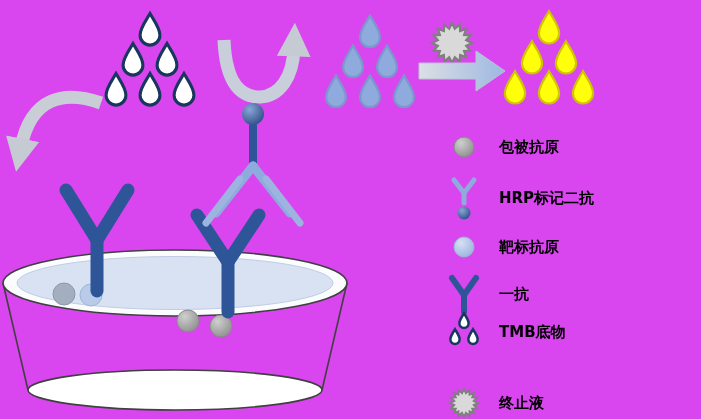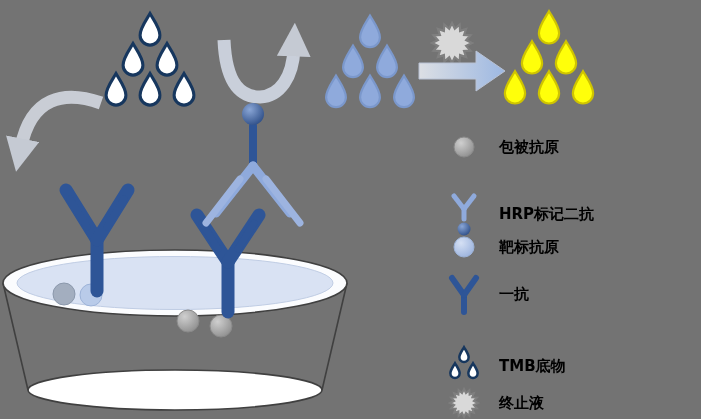--- a/index.html
+++ b/index.html
@@ -1,17 +1,17 @@
 <!DOCTYPE html>
 <html><head>
 <meta charset="utf-8">
 <style>
   html,body{margin:0;padding:0;background:#fff;}
   .canvas{
-    position:relative;width:701px;height:419px;background:#737373;overflow:hidden;
+    position:relative;width:701px;height:419px;background:#d946ef;overflow:hidden;
     font-family:"DejaVu Sans","Liberation Sans",sans-serif;
   }
   .main-svg{position:absolute;left:0;top:0;}
   .legend{position:absolute;left:0;top:0;width:701px;height:419px;pointer-events:none;}
   .lrow{position:absolute;left:441px;display:flex;align-items:center;gap:12px;}
   .licon{width:46px;display:flex;justify-content:center;align-items:center;}
   .llabel{font-weight:bold;font-size:15px;color:#000;white-space:nowrap;}
 </style>
 </head>
 <body>
@@ -125,21 +125,21 @@
 
     <div class="lrow" style="top:128px;height:38px">
       <span class="licon">
         <svg width="44" height="38">
             <circle cx="22" cy="19" r="10" fill="url(#grayGrad)" stroke="#8a8a8a"></circle>
           </svg>
       </span>
       <span class="llabel">包被抗原</span>
     </div>
 
-    <div class="lrow" style="top:188px;height:52px">
+    <div class="lrow" style="top:172px;height:52px">
       <span class="licon">
         <svg width="44" height="52">
           <g stroke="#8faadc" fill="none" stroke-linecap="round">
             <path d="M22,20 L22,31" stroke-width="5"></path>
             <path d="M22,21 L12,8" stroke-width="5"></path>
             <path d="M22,21 L32,8" stroke-width="5"></path>
           </g>
           <circle cx="22" cy="41" r="6.5" fill="url(#gradBall)"></circle>
         </svg>
       </span>
@@ -161,21 +161,21 @@
           <g stroke="#2e5597" fill="none" stroke-linecap="round">
             <path d="M22,26 L22,44" stroke-width="6"></path>
             <path d="M22,27 L10,10" stroke-width="6"></path>
             <path d="M22,27 L34,10" stroke-width="6"></path>
           </g>
         </svg>
       </span>
       <span class="llabel">一抗</span>
     </div>
 
-    <div class="lrow" style="top:340px;height:52px">
+    <div class="lrow" style="top:306px;height:52px">
       <span class="licon">
         <svg width="44" height="52">
           <g fill="#ffffff" stroke="#17375e" stroke-width="6">
             <use href="#droplet" transform="translate(22,14) scale(0.42)"></use>
             <use href="#droplet" transform="translate(13,30) scale(0.42)"></use>
             <use href="#droplet" transform="translate(31,30) scale(0.42)"></use>
           </g>
         </svg>
       </span>
       <span class="llabel">TMB底物</span>

